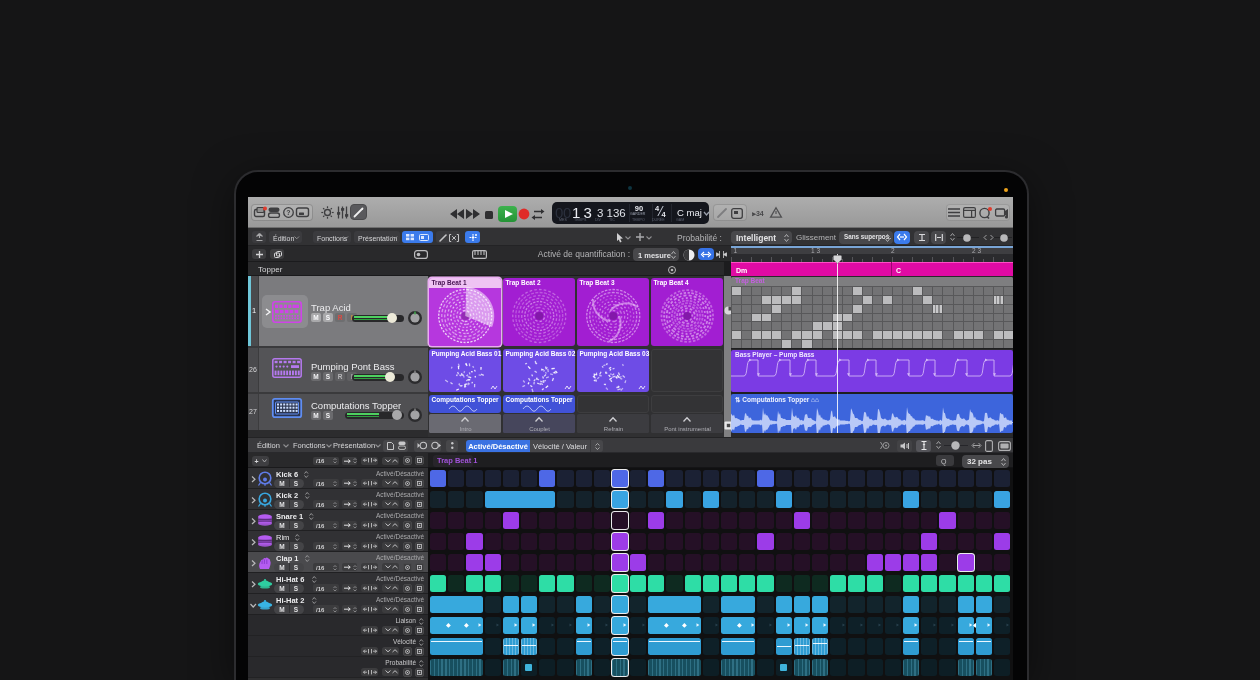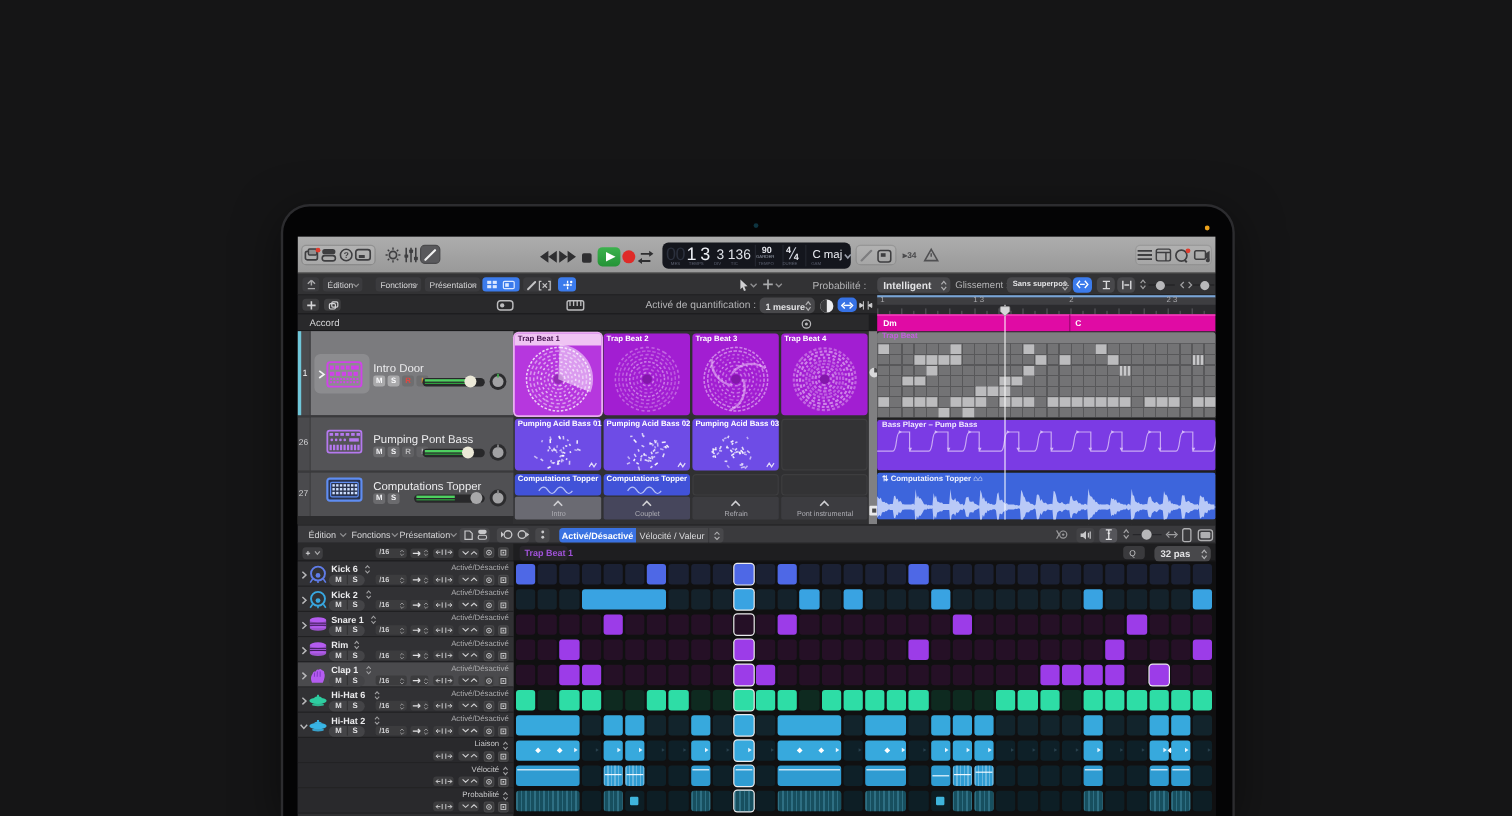--- a/index.html
+++ b/index.html
@@ -296,21 +296,21 @@
 <div class="ab" style="left:684.4px;top:59.5px;width:1px;height:5px;background:#55555a;"></div>
 <div class="ab" style="left:694.47px;top:61.5px;width:1px;height:3px;background:#55555a;"></div>
 <div class="ab" style="left:704.54px;top:59.5px;width:1px;height:5px;background:#55555a;"></div>
 <div class="ab" style="left:714.61px;top:61.5px;width:1px;height:3px;background:#55555a;"></div>
 <div class="ab" style="left:724.68px;top:59.5px;width:1px;height:5px;background:#55555a;"></div>
 <div class="ab" style="left:734.75px;top:61.5px;width:1px;height:3px;background:#55555a;"></div>
 <div class="ab" style="left:744.82px;top:59.5px;width:1px;height:5px;background:#55555a;"></div>
 <div class="ab" style="left:754.89px;top:61.5px;width:1px;height:3px;background:#55555a;"></div>
 <div class="ab" style="left:764.96px;top:59.5px;width:1px;height:5px;background:#55555a;"></div>
 <div class="ab" style="left:0px;top:65px;width:476px;height:14px;background:#29292b;border-bottom:1px solid #1a1a1c;"></div>
-<div class="ab" style="left:10px;top:69px;font-size:8px;color:#d6d6d8;font-weight:400;white-space:nowrap;line-height:1;">Accord</div>
+<div class="ab" style="left:10px;top:69px;font-size:8px;color:#d6d6d8;font-weight:400;white-space:nowrap;line-height:1;">Topper</div>
 <svg class="ic" style="left:420px;top:68.5px" width="8" height="8">
       <circle cx="4" cy="4" r="3.5" fill="none" stroke="#b8b8ba" stroke-width="1"></circle>
       <circle cx="4" cy="4" r="1.3" fill="#b8b8ba"></circle>
     </svg>
 <div class="ab" style="left:483px;top:65px;width:282px;height:14.5px;background:#e00ba4;border-top:1px solid #ff4fc4;"></div>
 <div class="ab" style="left:488px;top:69.5px;font-size:7px;color:#fff;font-weight:700;white-space:nowrap;line-height:1;">Dm</div>
 <div class="ab" style="left:643px;top:65px;width:1px;height:14.5px;background:#9c0672;"></div>
 <div class="ab" style="left:648px;top:69.5px;font-size:7px;color:#fff;font-weight:700;white-space:nowrap;line-height:1;">C</div>
 <div class="ab" style="left:0px;top:79px;width:180px;height:161px;background:#525255;"></div>
 <div class="ab" style="left:0px;top:79px;width:11px;height:161px;background:#4a4a4d;border-right:1px solid #3c3c3e;"></div>
@@ -352,21 +352,21 @@
       <rect x="3.0" y="16.6" width="1.7" height="1.7" fill="#cf43e8"></rect>
       <rect x="5.75" y="16.6" width="1.7" height="1.7" fill="#cf43e8"></rect>
       <rect x="8.5" y="16.6" width="1.7" height="1.7" fill="#cf43e8"></rect>
       <rect x="11.25" y="16.6" width="1.7" height="1.7" fill="#cf43e8"></rect>
       <rect x="14.0" y="16.6" width="1.7" height="1.7" fill="#cf43e8"></rect>
       <rect x="16.75" y="16.6" width="1.7" height="1.7" fill="#cf43e8"></rect>
       <rect x="19.5" y="16.6" width="1.7" height="1.7" fill="#cf43e8"></rect>
       <rect x="22.25" y="16.6" width="1.7" height="1.7" fill="#cf43e8"></rect>
       <rect x="25.0" y="16.6" width="1.7" height="1.7" fill="#cf43e8"></rect>
     </svg>
-<div class="ab" style="left:63px;top:106px;font-size:9.5px;color:#ececee;font-weight:400;white-space:nowrap;line-height:1;">Intro Door</div>
+<div class="ab" style="left:63px;top:106px;font-size:9.5px;color:#ececee;font-weight:400;white-space:nowrap;line-height:1;">Trap Acid</div>
 <div class="ab" style="left:63px;top:116px;width:10px;height:9px;background:#a9a9ab;border-radius:2px;"></div>
 <div class="ab" style="left:63px;top:118px;font-size:6.5px;color:#fafafc;font-weight:700;white-space:nowrap;line-height:1;width:10px;text-align:center;">M</div>
 <div class="ab" style="left:75px;top:116px;width:10px;height:9px;background:#a9a9ab;border-radius:2px;"></div>
 <div class="ab" style="left:75px;top:118px;font-size:6.5px;color:#fafafc;font-weight:700;white-space:nowrap;line-height:1;width:10px;text-align:center;">S</div>
 <div class="ab" style="left:87px;top:116px;width:10px;height:9px;background:#6e6e70;border-radius:2px;"></div>
 <div class="ab" style="left:87px;top:118px;font-size:6.5px;color:#e04840;font-weight:700;white-space:nowrap;line-height:1;width:10px;text-align:center;">R</div>
 <div class="ab" style="left:99px;top:116px;width:10px;height:9px;background:#6e6e70;border-radius:2px;"></div>
 <div class="ab" style="left:99px;top:118px;font-size:6.5px;color:#e09a30;font-weight:700;white-space:nowrap;line-height:1;width:10px;text-align:center;">I</div>
 <div class="ab" style="left:104px;top:117.5px;width:52px;height:7px;background:#28282a;border-radius:3.5px;"></div>
 <div class="ab" style="left:106px;top:119.0px;width:40px;height:1.8px;background:#4ed060;"></div>
@@ -1084,21 +1084,21 @@
 <div class="ab" style="left:0px;top:334.0px;width:180px;height:20.5px;background:#313134;border-bottom:1px solid #202022;"></div>
 <svg class="ic" style="left:2.5px;top:342.0px" width="5" height="6.5">
       <path d="M1 0.5 L4 3.2 L1 6" stroke="#b8b8ba" stroke-width="1.2" fill="none"></path>
     </svg>
 <svg class="ic" style="left:9px;top:337.0px" width="16" height="15">
       <ellipse cx="8" cy="3.6" rx="6.8" ry="2.3" fill="#b45cf0"></ellipse>
       <rect x="1.2" y="3.6" width="13.6" height="6.8" fill="#b45cf0" fill-opacity="0.82"></rect>
       <ellipse cx="8" cy="10.4" rx="6.8" ry="2.3" fill="#b45cf0" fill-opacity="0.82"></ellipse>
       <path d="M1.2 6.3 H14.8 M1.2 8.1 H14.8" stroke="#2a1040" stroke-width="0.7"></path>
     </svg>
-<div class="ab" style="left:28px;top:336.5px;font-size:7.5px;color:#ececee;font-weight:700;white-space:nowrap;line-height:1;">Rim</div>
+<div class="ab" style="left:28px;top:336.5px;font-size:7.5px;color:#ececee;font-weight:400;white-space:nowrap;line-height:1;">Rim</div>
 <svg class="ic" style="left:47px;top:336.5px" width="4.5" height="7">
       <path d="M0.5 2.5 L2.2 0.5 L4 2.5 M0.5 4.5 L2.2 6.5 L4 4.5" stroke="#a0a0a2" stroke-width="0.9" fill="none"></path>
     </svg>
 <div class="ab" style="left:100px;top:337.0px;font-size:6.5px;color:#aaaaac;font-weight:400;white-space:nowrap;line-height:1;width:76px;text-align:right;">Activé/Désactivé</div>
 <div class="ab" style="left:26px;top:344.5px;width:30px;height:9px;background:#444447;border-radius:4.5px;"></div>
 <div class="ab" style="left:28px;top:346.5px;font-size:6.5px;color:#e0e0e2;font-weight:700;white-space:nowrap;line-height:1;width:12px;text-align:center;">M</div>
 <div class="ab" style="left:41px;top:345.0px;width:1px;height:8px;background:#333335;"></div>
 <div class="ab" style="left:42px;top:346.5px;font-size:6.5px;color:#e0e0e2;font-weight:700;white-space:nowrap;line-height:1;width:12px;text-align:center;">S</div>
 <div class="ab" style="left:65px;top:345.0px;width:26px;height:8px;background:#3c3c3e;border-radius:2px;"></div>
 <div class="ab" style="left:68px;top:346.5px;font-size:6px;color:#d0d0d2;font-weight:700;white-space:nowrap;line-height:1;">/16</div>

